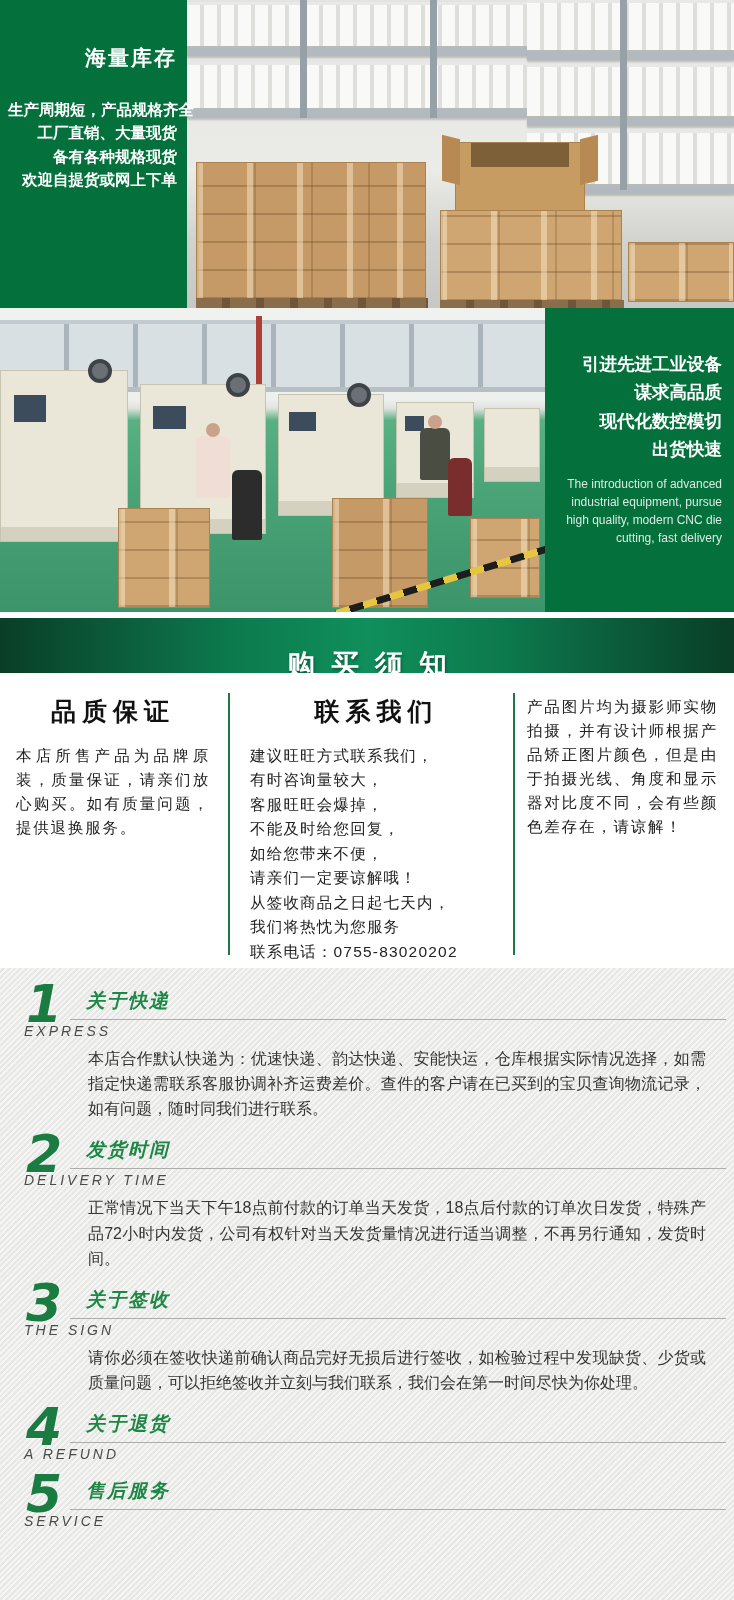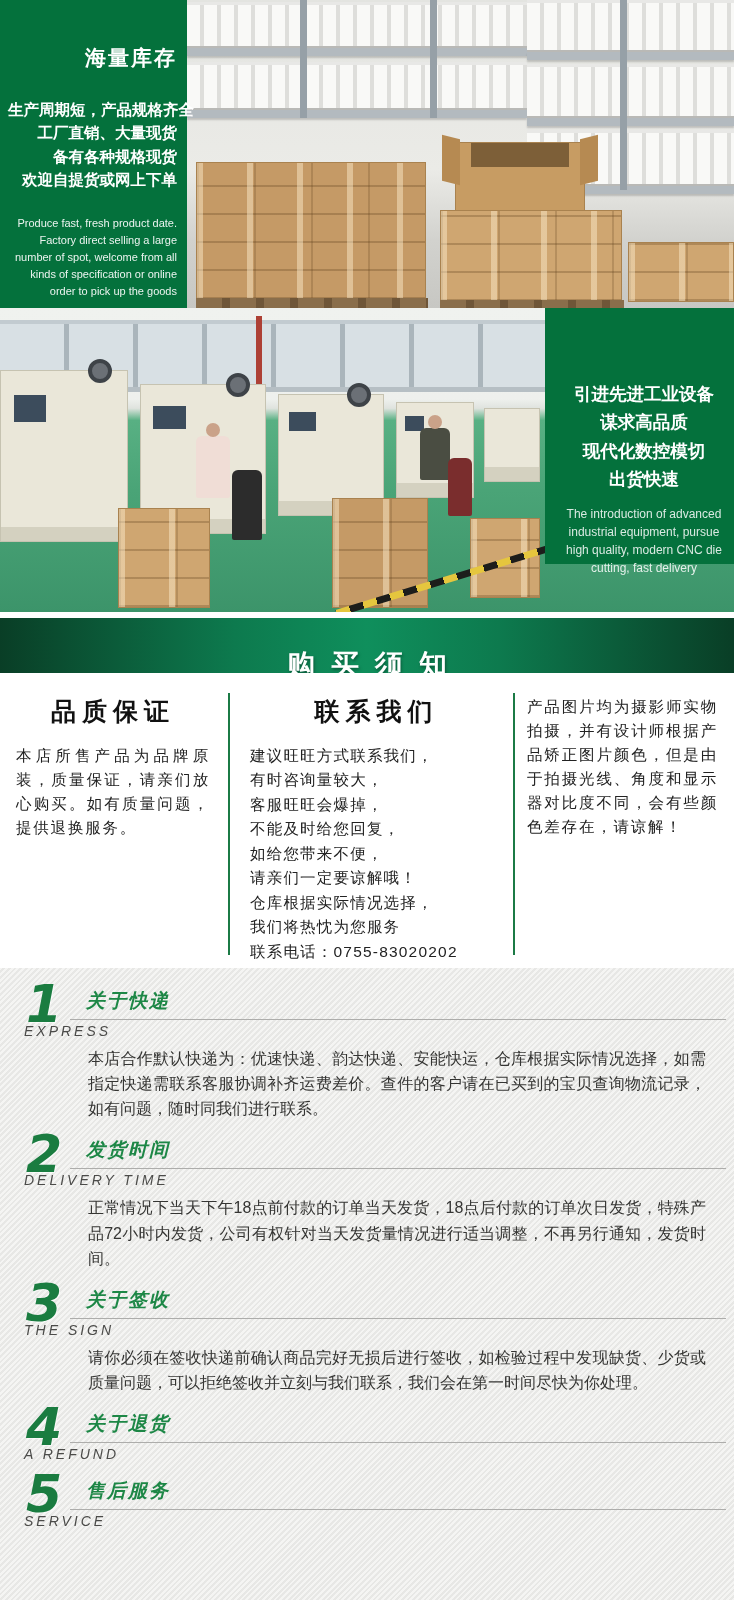--- a/index.html
+++ b/index.html
@@ -65,22 +65,22 @@
   .machine .reel { position:absolute; right:12%; top:-12px; width:24px; height:24px; border-radius:50%; background:#6b7076; border:4px solid #3e4348; }
   .worker { position:absolute; border-radius:6px 6px 2px 2px; }
   .worker .head { position:absolute; left:50%; top:-13px; transform:translateX(-50%); width:14px; height:14px; border-radius:50%; background:#caa289; }
   .chair { position:absolute; background:#2c2c2c; border-radius:6px 6px 2px 2px; }
   .hazard {
     position:absolute; height:7px; width:300px;
     background:repeating-linear-gradient(90deg,#e5c63e 0 14px,#1d1d1b 14px 28px);
     transform:rotate(-17deg);
   }
   .hero-panel-right {
-    position:absolute; right:0; top:0; width:189px; height:256px;
-    background:#04713c; color:#fff; padding:72px 12px 0 21px; text-align:center;
+    position:absolute; right:0; top:0; width:189px; height:304px;
+    background:#04713c; color:#fff; padding:42px 12px 0 21px; text-align:right;
   }
   .hf-line { font-size:17.5px; font-weight:bold; line-height:1.62; white-space:nowrap; }
   .hf-en { margin-top:12px; font-size:12px; line-height:1.5; color:rgba(255,255,255,.85); }
 
   .gap-strip { width:734px; height:6px; background:#ffffff; }
 
   
   .banner {
     width:734px; height:55px;
     background:linear-gradient(90deg,#093e26 0%,#0d7a4e 32%,#0f8f5c 50%,#0d7a4e 68%,#093e26 100%);
@@ -154,21 +154,20 @@
   <div class="stack light" style="left:628px;top:242px;width:106px;height:60px;"></div>
   <div class="pallet" style="left:196px;top:298px;width:232px;"></div>
   <div class="pallet" style="left:440px;top:300px;width:184px;"></div>
 
   <div class="hero-panel-left">
     <div class="hp-title">海量库存</div>
     <div class="hp-line">生产周期短，产品规格齐全</div>
     <div class="hp-line">工厂直销、大量现货</div>
     <div class="hp-line">备有各种规格现货</div>
     <div class="hp-line">欢迎自提货或网上下单</div>
-    <div class="hp-en">Produce fast, fresh product date. Factory direct selling a large number of spot, welcome from all kinds of specification or online order to pick up the goods</div>
   </div>
 </div>
 
 <div class="hero2">
   <div class="windows"></div>
   <div class="pipe" style="left:256px;top:8px;height:118px;"></div>
 
   <div class="machine" style="left:0;top:62px;width:128px;height:172px;">
     <div class="screen"></div>
     <div class="reel"></div>
@@ -224,21 +223,21 @@
     </div>
     <div class="col col2">
       <div class="col-title">联系我们</div>
       <div class="col-lines">
         <div>建议旺旺方式联系我们，</div>
         <div>有时咨询量较大，</div>
         <div>客服旺旺会爆掉，</div>
         <div>不能及时给您回复，</div>
         <div>如给您带来不便，</div>
         <div>请亲们一定要谅解哦！</div>
-        <div>仓库根据实际情况选择，</div>
+        <div>从签收商品之日起七天内，</div>
         <div>我们将热忱为您服务</div>
         <div>联系电话：0755-83020202</div>
       </div>
     </div>
     <div class="col col3">
       <div class="col-body">产品图片均为摄影师实物拍摄，并有设计师根据产品矫正图片颜色，但是由于拍摄光线、角度和显示器对比度不同，会有些颜色差存在，请谅解！</div>
     </div>
   </div>
   <div class="vdiv d1"></div>
   <div class="vdiv d2"></div>

